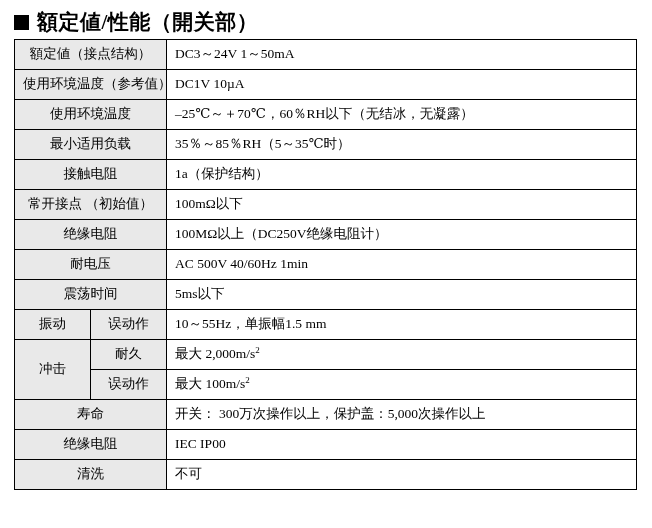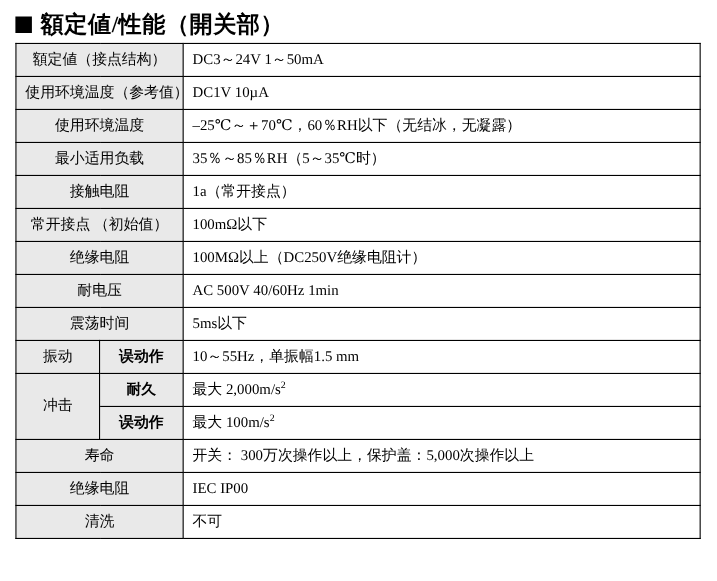--- a/index.html
+++ b/index.html
@@ -70,21 +70,21 @@
     background: #ffffff;
     text-align: left;
     white-space: nowrap;
   }
   .sup {
     font-size: 9px;
     vertical-align: super;
     line-height: 0;
   }
   .w-label { width: 135px; }
-  .w-sublabel { width: 65px; font-weight: bold; }
+  .w-sublabel { width: 65px; }
 </style>
 </head>
 <body>
 
 <div class="page">
 
   <div class="title-row">
     <span class="title-marker"></span>
     <span class="title-text">額定値/性能（開关部）</span>
   </div>
@@ -102,21 +102,21 @@
       <tr>
         <td class="label w-label" colspan="2">使用环境温度</td>
         <td class="value">–25℃～＋70℃，60％RH以下（无结冰，无凝露）</td>
       </tr>
       <tr>
         <td class="label w-label" colspan="2">最小适用负载</td>
         <td class="value">35％～85％RH（5～35℃时）</td>
       </tr>
       <tr>
         <td class="label w-label" colspan="2">接触电阻</td>
-        <td class="value">1a（常开接点）</td>
+        <td class="value">1a（保护结构）</td>
       </tr>
       <tr>
         <td class="label w-label" colspan="2">常开接点 （初始值）</td>
         <td class="value">100mΩ以下</td>
       </tr>
       <tr>
         <td class="label w-label" colspan="2">绝缘电阻</td>
         <td class="value">100MΩ以上（DC250V绝缘电阻计）</td>
       </tr>
       <tr>

